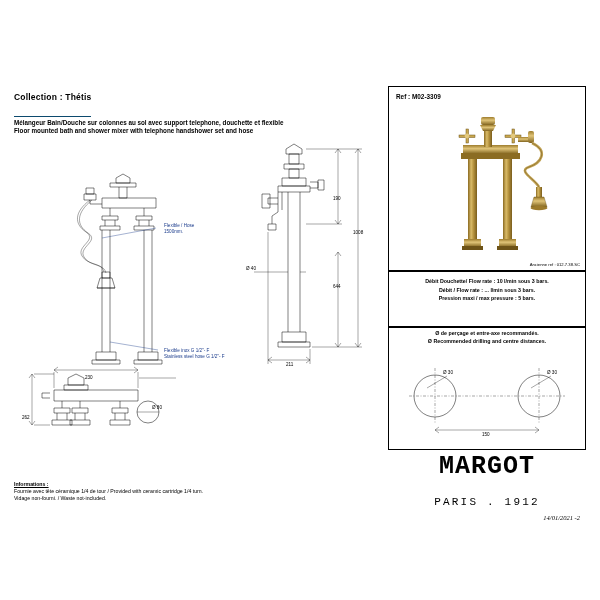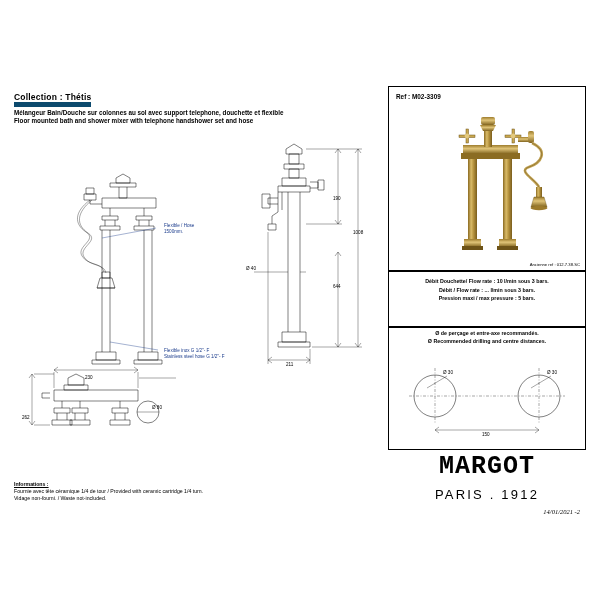--- a/index.html
+++ b/index.html
@@ -25,23 +25,23 @@
   .title-block {
     position: absolute;
     left: 14px;
     top: 86px;
     width: 352px;
   }
   .collection-line {
     font-size: 8.5px;
     font-weight: bold;
     letter-spacing: .2px;
-    border-bottom: 5px solid #0c4a6e;
+    border-bottom: 1px solid #0c4a6e;
     display: inline-block;
-    padding-bottom: 0;
+    padding-bottom: 14px;
     margin-bottom: 2px;
   }
   .desc-fr {
     font-size: 6.3px;
     font-weight: bold;
     line-height: 1.25;
   }
   .desc-en {
     font-size: 6.3px;
     font-weight: bold;
@@ -115,24 +115,24 @@
     width: 198px;
     text-align: center;
   }
   .brand-name {
     font-size: 25px;
     font-weight: bold;
     letter-spacing: 1px;
     font-family: Liberation Mono, monospace;
   }
   .brand-sub {
-    font-size: 13px;
+    font-size: 11px;
     letter-spacing: 2.2px;
-    margin-top: 6px;
-    font-family: Liberation Sans, sans-serif;
+    margin-top: 15px;
+    font-family: Liberation Mono, monospace;
   }
   .brand-date {
     font-size: 6.5px;
     font-style: italic;
     margin-top: 6px;
     text-align: right;
     padding-right: 6px;
     font-family: "Liberation Serif", serif;
   }
   svg { display: block; }

